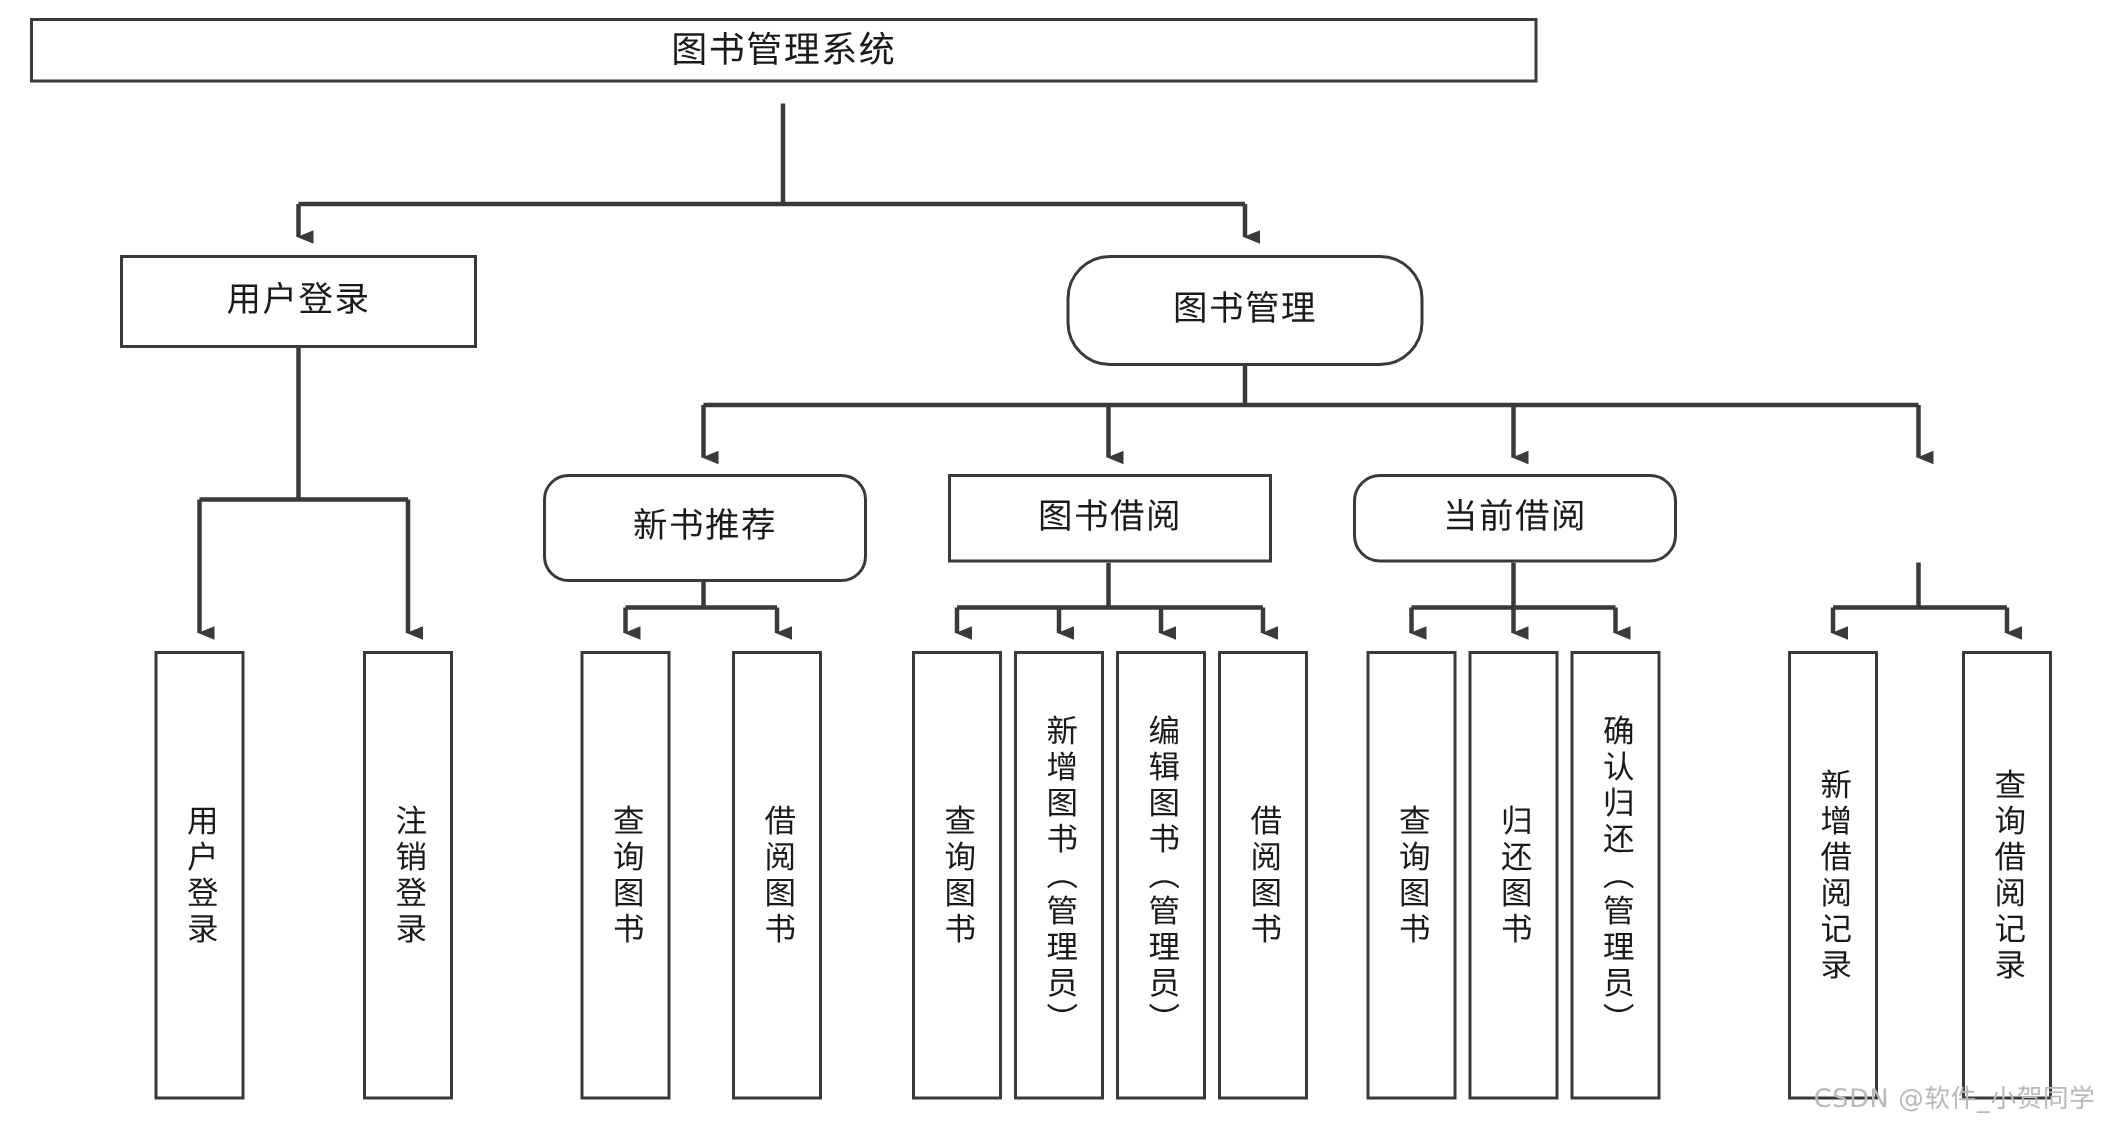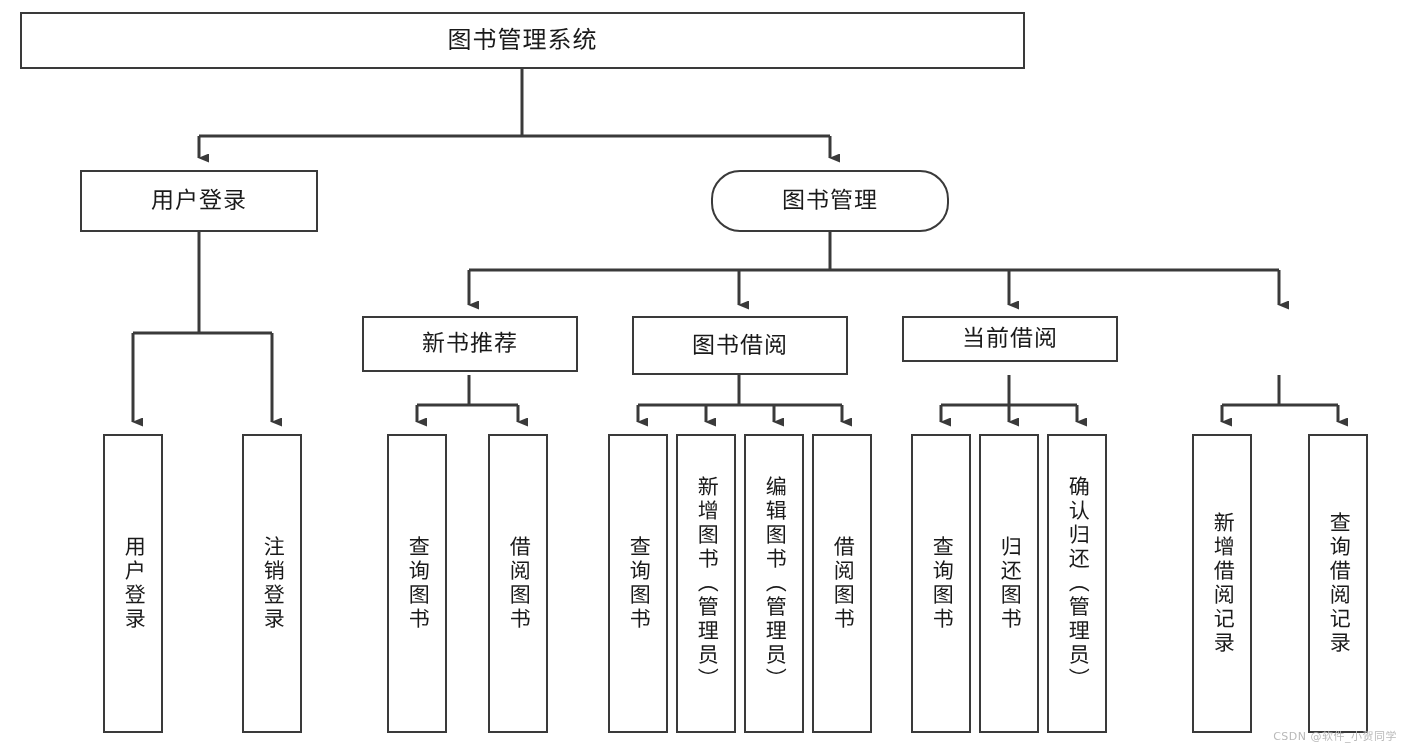--- a/index.html
+++ b/index.html
@@ -53,21 +53,21 @@
     padding: 6px 0;
     align-items: center;
     justify-content: center;
     white-space: nowrap;
     overflow: hidden;
   }
   .watermark {
     position: absolute;
     right: 8px;
     bottom: 4px;
-    font-size: 11px;
+    font-size: 17px;
     color: #b9b9b9;
     letter-spacing: 0.5px;
     white-space: nowrap;
     pointer-events: none;
   }
 </style>
 </head>
 <body>
 
 <div id="diagram-root">
@@ -118,28 +118,28 @@
       <line x1="1009" y1="405" x2="1009" y2="422" marker-end="url(#arrowhead)"></line>
       <line x1="1077" y1="405" x2="1077" y2="422" marker-end="url(#arrowhead)"></line>
 
       <line x1="1279" y1="375" x2="1279" y2="405"></line>
       <line x1="1222" y1="405" x2="1338" y2="405"></line>
       <line x1="1222" y1="405" x2="1222" y2="422" marker-end="url(#arrowhead)"></line>
       <line x1="1338" y1="405" x2="1338" y2="422" marker-end="url(#arrowhead)"></line>
     </g>
   </svg>
 
-  <div class="node node-h node-root" style="left:20px; top:12px; width:1005px; height:57px;">图书管理系统</div>
+  <div class="node node-h node-root" style="left:20px; top:12px; width:1005px; height:43px;">图书管理系统</div>
 
   <div class="node node-h" style="left:80px; top:170px; width:238px; height:62px;">用户登录</div>
-  <div class="node node-h" style="left:711px; top:170px; width:238px; height:62px;border-radius:29px;">图书管理</div>
+  <div class="node node-h" style="left:711px; top:170px; width:238px; height:74px;border-radius:29px;">图书管理</div>
 
-  <div class="node node-h" style="left:362px; top:316px; width:216px; height:56px;">新书推荐</div>
+  <div class="node node-h" style="left:362px; top:316px; width:216px; height:72px;border-radius:17px;">新书推荐</div>
   <div class="node node-h" style="left:632px; top:316px; width:216px; height:59px;text-align:right;">图书借阅</div>
-  <div class="node node-h" style="left:902px; top:316px; width:216px; height:46px;">当前借阅</div>
+  <div class="node node-h" style="left:902px; top:316px; width:216px; height:59px;border-radius:18px;">当前借阅</div>
 
   <div class="node node-v" style="left:103px; top:434px; width:60px; height:299px;">用户登录</div>
   <div class="node node-v" style="left:242px; top:434px; width:60px; height:299px;">注销登录</div>
 
   <div class="node node-v" style="left:387px; top:434px; width:60px; height:299px;">查询图书</div>
   <div class="node node-v" style="left:488px; top:434px; width:60px; height:299px;">借阅图书</div>
 
   <div class="node node-v" style="left:608px; top:434px; width:60px; height:299px;">查询图书</div>
   <div class="node node-v" style="left:676px; top:434px; width:60px; height:299px;">新增图书（管理员）</div>
   <div class="node node-v" style="left:744px; top:434px; width:60px; height:299px;">编辑图书（管理员）</div>

